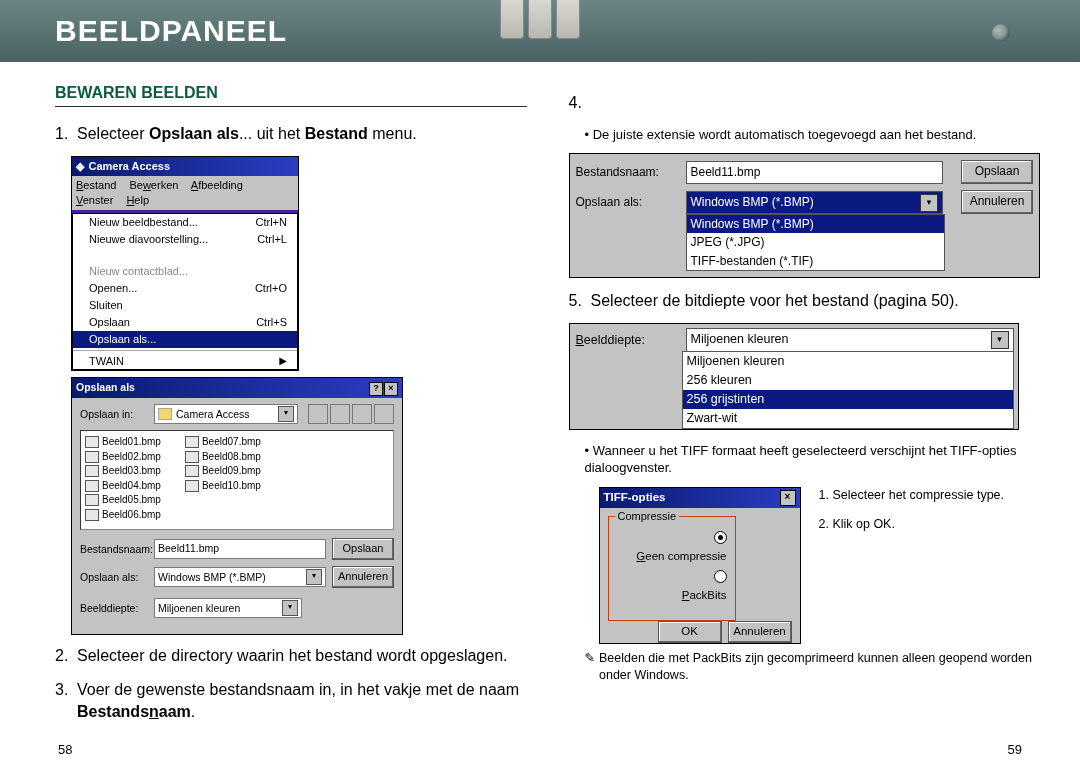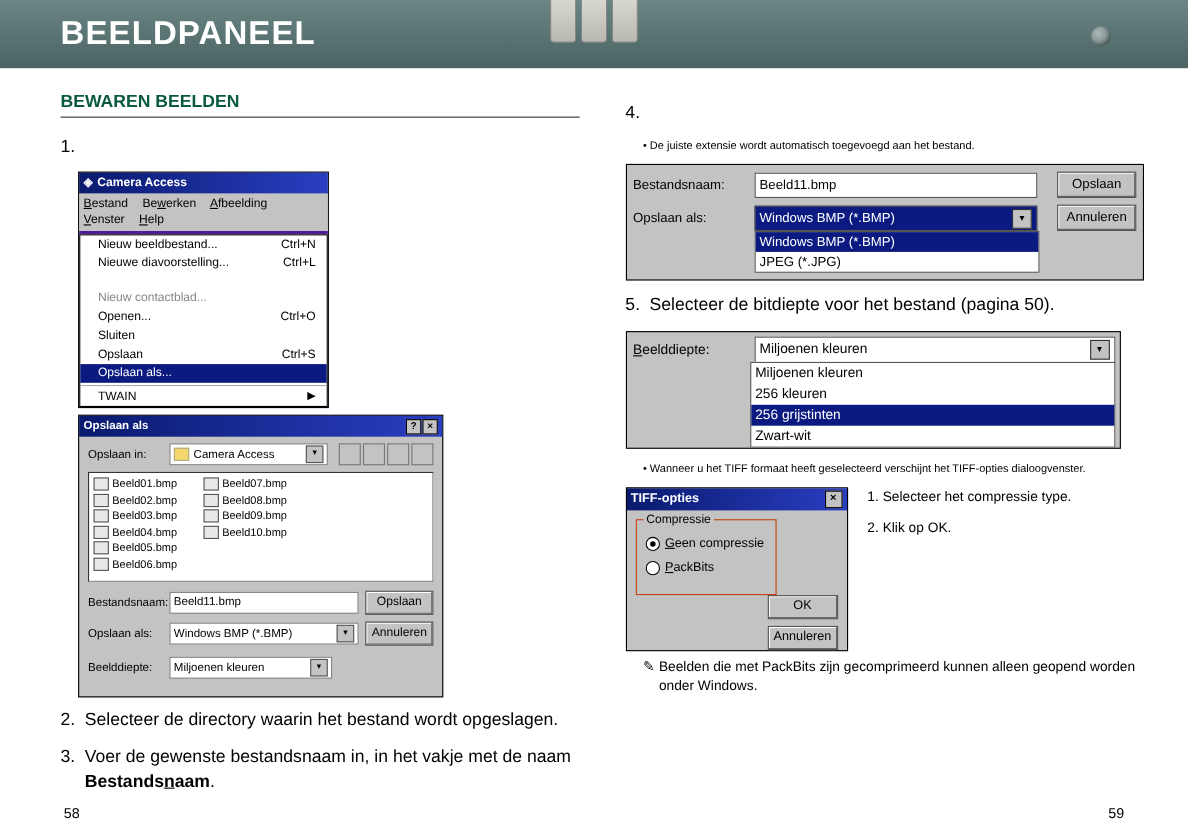--- a/index.html
+++ b/index.html
@@ -67,25 +67,25 @@
   .section-hdr {
     color: #0b5a3f;
     font-weight: bold;
     border-bottom: 1px solid #333;
     padding-bottom: 2px;
     margin-bottom: 16px;
     font-size: 16px;
   }
   .step { display:flex; margin: 10px 0 12px; font-size: 16px;}
   .step .num { width: 22px; flex: none;}
-  .note { font-size: 10px; margin: 6px 0 10px 16px; }
+  .note { font-size: 13px; margin: 6px 0 10px 16px; }
   .note::before { content: "• "; }
   .subnote { font-size: 12.5px; margin: 6px 0 10px 16px; display:flex;}
   .subnote .glyph { margin-right:4px;}
-  .page-num { position: absolute; bottom: 16px; font-size: 13px; }
+  .page-num { position: absolute; bottom: 6px; font-size: 13px; }
   .page-num.left { left: 58px; }
   .page-num.right { right: 58px; }
 
   
   .shot-menu {
     width: 226px;
     border: 1px solid #000;
     font-family: "MS Sans Serif", Arial, sans-serif;
     font-size: 11px;
     margin-left: 16px;
@@ -141,21 +141,21 @@
     display:flex; align-items:center; gap:4px; height:16px;
   }
   .sel .dd{ margin-left:auto; width:14px;height:14px;background:#c3c3c3;border:1px solid #555;font-size:8px;text-align:center;line-height:12px;}
   .shot-save .toolbtns { display:flex; gap:2px; margin-left:4px;}
   .shot-save .toolbtns span{width:18px;height:18px;border:1px solid #777;background:#c3c3c3;display:inline-block;}
   .shot-save .filepane {
     background:#fff; border:1px inset #888; height:90px; padding:4px;
     display:flex; flex-direction:column; flex-wrap:wrap; align-content:flex-start; gap:1px 24px;
     margin-bottom:8px;
   }
-  .shot-save .fileitem { font-size:10px; white-space:nowrap; display:flex; gap:3px; align-items:flex-start;}
+  .shot-save .fileitem { font-size:10px; white-space:nowrap; display:flex; gap:3px; align-items:center;}
   .shot-save .fileitem::before{
     content:""; width:12px;height:10px;border:1px solid #555;background:#e8e8e8;display:inline-block;}
   .shot-save .inp {
     flex:1;background:#fff;border:1px solid #7a7a7a;padding:1px 3px;height:16px;}
   .shot-save .btn {
     width:60px;height:20px;background:#c3c3c3;border:1px solid #555;
     box-shadow:inset -1px -1px #666,inset 1px 1px #fff;font-size:11px;text-align:center;line-height:18px;}
 
   
   .shot-type {
@@ -181,33 +181,33 @@
   }
   .shot-depth .drow{display:flex;align-items:center;gap:10px;}
   .shot-depth .dlab{width:98px;padding:2px;}
   .shot-depth .dsel{flex:1;background:#fff;border:1px solid #555;padding:2px 4px;display:flex;}
   .shot-depth .dsel .dd{margin-left:auto;width:16px;height:16px;background:#c3c3c3;border:1px solid #333;font-size:9px;text-align:center;line-height:14px;}
   .shot-depth .dlist{background:#fff;border:1px solid #555;margin-left:108px;margin-top:-1px;}
   .shot-depth .dlist div{padding:1px 4px;}
   .shot-depth .dlist .hl{background:#0a1a80;color:#fff;}
 
   
-  .shot-tiff-wrap{display:flex;gap:18px;margin-top:4px;}
+  .shot-tiff-wrap{display:flex;gap:18px;margin-left:30px;margin-top:4px;}
   .shot-tiff{
     width:200px;border:1px solid #000;background:#c3c3c3;
     font-family:"MS Sans Serif",Arial,sans-serif;font-size:11.5px;}
   .shot-tiff .titlebar{background:linear-gradient(to right,#091a6e,#2a3ec2);color:#fff;font-weight:bold;padding:2px 4px;display:flex;justify-content:space-between;}
   .shot-tiff .titlebar .cx{width:14px;height:14px;background:#c3c3c3;border:1px solid #000;color:#000;font-size:10px;text-align:center;line-height:12px;}
   .shot-tiff .tbody{padding:8px;}
   .shot-tiff .grp{border:1px solid #c2410c;padding:8px 8px 10px;position:relative;width:110px;float:left;}
   .shot-tiff .grp .leg{position:absolute;top:-8px;left:6px;background:#c3c3c3;padding:0 3px;font-size:11px;}
-  .shot-tiff .radio{display:flex;align-items:center;gap:5px;margin:6px 0;}
+  .shot-tiff .radio{display:flex;align-items:flex-end;gap:5px;margin:6px 0;flex-direction:column;}
   .shot-tiff .radio .rb{width:11px;height:11px;border:1px solid #000;border-radius:50%;background:#fff;display:flex;align-items:center;justify-content:center;}
   .shot-tiff .radio .rb.on::after{content:"";width:5px;height:5px;border-radius:50%;background:#000;}
-  .shot-tiff .tbtns{float:right;display:flex;flex-direction:column;gap:6px;}
+  .shot-tiff .tbtns{float:right;display:flex;flex-direction:row;gap:6px;}
   .shot-tiff .tbtn{width:62px;height:20px;background:#c3c3c3;border:1px solid #555;box-shadow:inset -1px -1px #666,inset 1px 1px #fff;text-align:center;line-height:18px;}
   .shot-tiff::after{content:"";display:block;clear:both;}
   .tiff-steps{font-size:12.5px;}
   .tiff-steps div{margin-bottom:12px;}
 
   u.acc{text-decoration:underline;}
 </style>
 </head>
 <body>
 
@@ -221,20 +221,23 @@
   <div class="header-dot"></div>
 </div>
 
 <div class="content">
 
   <div class="col left">
     <div class="section-hdr">BEWAREN BEELDEN</div>
 
     <div class="step">
       <span class="num">1.</span>
+      <span>
+        <span>Selecteer </span><b>Opslaan als</b><span>... uit het </span><b>Bestand</b><span> menu.</span>
+      </span>
     </div>
 
     <div class="shot-menu">
       <div class="titlebar">
         <span>◈</span>
         <span>Camera Access</span>
       </div>
       <div class="menubar">
         <span><u class="acc">B</u>estand</span>
         <span>Be<u class="acc">w</u>erken</span>
@@ -380,20 +383,21 @@
         <span class="tlab">Opslaan als:</span>
         <div class="tsel">
           <span>Windows BMP (*.BMP)</span>
           <span class="dd">▾</span>
         </div>
         <div class="tbtn">Annuleren</div>
       </div>
       <div class="tlist">
         <div class="hl">Windows BMP (*.BMP)</div>
         <div>JPEG (*.JPG)</div>
+        <div>TIFF-bestanden (*.TIF)</div>
       </div>
     </div>
 
     <div class="step">
       <span class="num">5.</span>
         <span>Selecteer de bitdiepte voor het bestand (pagina 50).</span>
     </div>
 
     <div class="shot-depth">
       <div class="drow">

